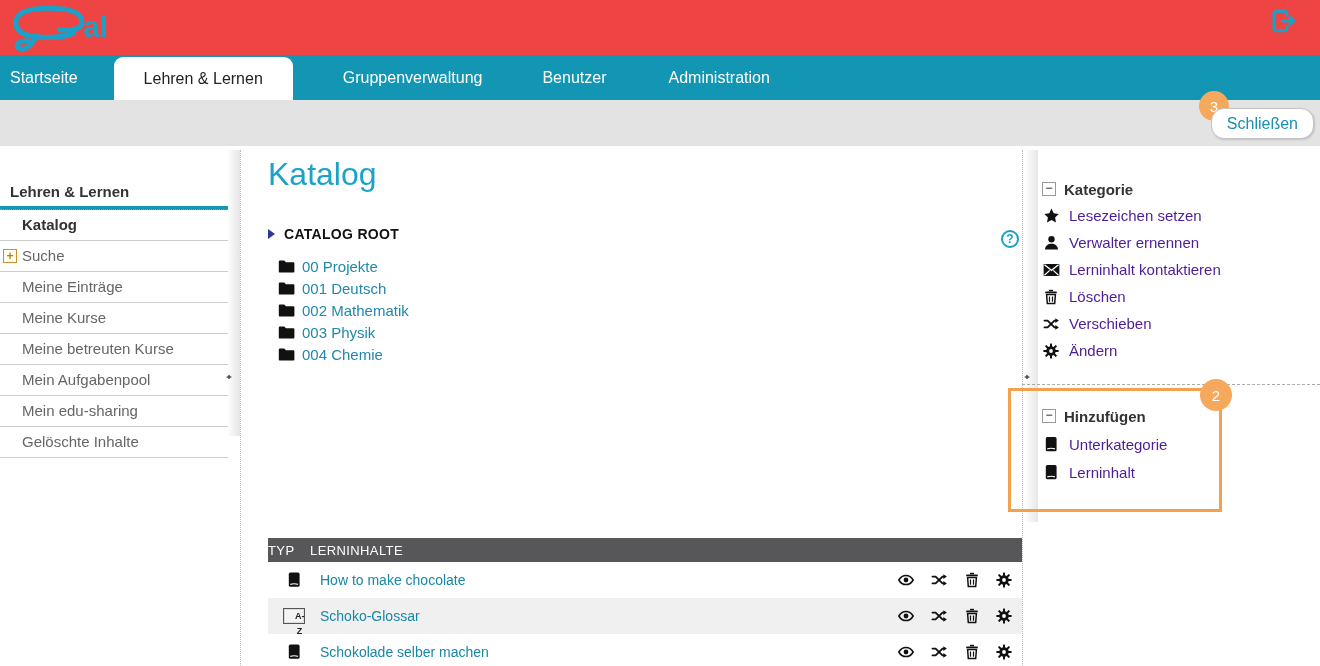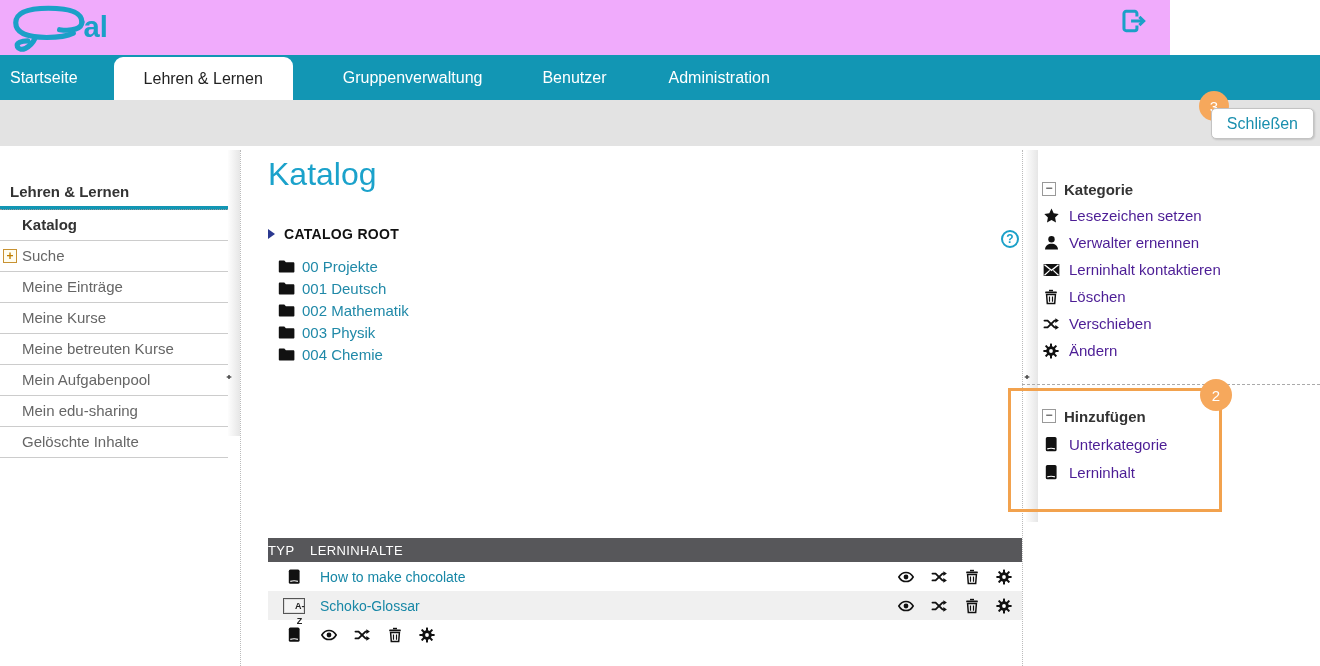--- a/index.html
+++ b/index.html
@@ -10,39 +10,39 @@
     --orange-fill:#F6A85C;
     --ink:#1a1a1a;
     --gray-text:#666;
   }
   *{margin:0;padding:0;box-sizing:border-box;}
   html,body{background:#fff;}
   body{font-family:"Liberation Sans",sans-serif;color:#333;}
   #app{position:relative;width:1320px;height:666px;overflow:hidden;background:#fff;}
 
   
-  .top-header{position:absolute;left:0;top:0;width:1170px;height:55px;background:#f0abfc;}
+  .top-header{position:absolute;left:0;top:0;width:1320px;height:55px;background:#ef4444;}
   .logo{position:absolute;left:8px;top:3px;width:110px;height:50px;}
   .logout{position:absolute;right:22px;top:7px;width:28px;height:28px;cursor:pointer;}
 
   
   .navbar{position:absolute;left:0;top:55px;width:1320px;height:45px;background:var(--teal);display:flex;align-items:stretch;gap:12px;}
   .nav-tab{color:#fff;font-size:16px;display:flex;align-items:center;padding:0 14px;cursor:pointer;}
   .nav-tab.first{padding-left:10px;}
   .nav-tab.active{background:#fff;color:#222;border-radius:9px 9px 0 0;margin-top:2px;padding:0 30px;margin-left:10px;margin-right:12px;}
   .nav-tab.g1{margin-left:12px;}
   .nav-tab.g2{margin-left:20px;}
   .nav-tab.g3{margin-left:22px;}
 
   
   .toolbar{position:absolute;left:0;top:100px;width:1320px;height:46px;background:#e3e3e3;}
   .close-btn{position:absolute;right:6px;top:8px;min-width:99px;height:31px;background:#fff;border:1px solid #c3c3c3;border-radius:5px;color:#1A8FAE;font-size:16px;font-family:inherit;padding:0 15px;cursor:pointer;box-shadow:1px 1px 2px rgba(0,0,0,.15);}
   .badge{position:absolute;width:30px;height:30px;border-radius:50%;background:var(--orange-fill);color:#fff;font-size:15px;display:flex;align-items:center;justify-content:center;}
   .badge-3{right:91px;top:-9px;z-index:0;}
-  .toolbar .close-btn{z-index:1;}
+  .toolbar .close-btn{z-index:1;border-radius:13px;}
 
   
   .content{position:absolute;left:0;top:146px;width:1320px;height:520px;background:#fff;}
 
   
   .sidebar{position:absolute;left:0;top:0;width:228px;}
   .sb-title{padding:37px 0 6px 10px;font-size:15px;font-weight:bold;color:#333;}
   .sb-underline{height:4px;background:var(--teal);border-bottom:1px dotted #999;}
   .sb-item{position:relative;height:31px;line-height:30px;border-bottom:1px solid #ccc;padding-left:22px;font-size:15px;color:var(--gray-text);cursor:pointer;}
   .sb-item.active{font-weight:bold;color:#333;}
@@ -67,21 +67,21 @@
   .folder-row{display:flex;align-items:center;height:22px;cursor:pointer;}
   .folder-row svg{margin-right:7px;}
   .folder-label{font-size:15px;color:#2089A8;}
 
   .help{position:absolute;left:1001px;top:84px;width:18px;height:18px;border:2px solid var(--teal-light);border-radius:50%;color:var(--teal-light);font-size:12px;font-weight:bold;text-align:center;line-height:14px;cursor:pointer;}
 
   
   .ctable{position:absolute;left:268px;top:392px;width:754px;}
   .thead{display:flex;align-items:center;height:24px;background:#57575A;color:#fff;font-size:13px;letter-spacing:.4px;}
   .th-typ{width:42px;}
-  .trow{display:flex;align-items:center;height:29px;font-size:14px;}
+  .trow{display:flex;align-items:center;height:36px;font-size:14px;}
   .trow.alt{background:#F0F0F0;}
   .cell-type{width:52px;display:flex;justify-content:center;}
   .cell-title{flex:1;color:var(--link);cursor:pointer;}
   .cell-actions{display:flex;align-items:center;gap:16px;padding-right:10px;}
   .act{cursor:pointer;display:flex;}
   .az-box{width:22px;height:16px;border:1px solid #555;background:#f4f4f4;box-shadow:inset 0 0 0 1px #ddd;font-size:9px;font-weight:bold;color:#222;text-align:center;line-height:15px;padding-left:11px;}
 
   
   .rpanel{position:absolute;left:1042px;top:0;width:278px;}
   .r-head{display:flex;align-items:center;height:26px;margin-top:30px;font-size:15px;font-weight:bold;color:#333;cursor:pointer;}
@@ -314,20 +314,21 @@
         </div>
       </div>
 
       <div class="trow">
         <div class="cell-type">
           <svg width="16" height="16" viewBox="0 0 16 16">
               <rect x="2.8" y="0.6" width="10.8" height="14.2" rx="1.6" fill="#111"></rect>
               <path d="M4.3 12.4c2.6-.9 5-.9 7.6 0" stroke="#fff" stroke-width="1.2" fill="none"></path>
             </svg>
         </div>
+        <div class="cell-title">Schokolade selber machen</div>
         <div class="cell-actions">
           <span class="act">
               <svg width="18" height="16" viewBox="0 0 16 16">
                 <path d="M.8 8C2.6 4.9 5.1 3.4 8 3.4S13.4 4.9 15.2 8c-1.8 3.1-4.3 4.6-7.2 4.6S2.6 11.1.8 8z" fill="none" stroke="#111" stroke-width="1.5"></path>
                 <circle cx="8" cy="8" r="2.4" fill="#111"></circle>
               </svg>
             </span>
           <span class="act">
               <svg width="17" height="16" viewBox="0 0 16 16">
                 <g stroke="#111" stroke-width="1.9" fill="none" stroke-linecap="round">

